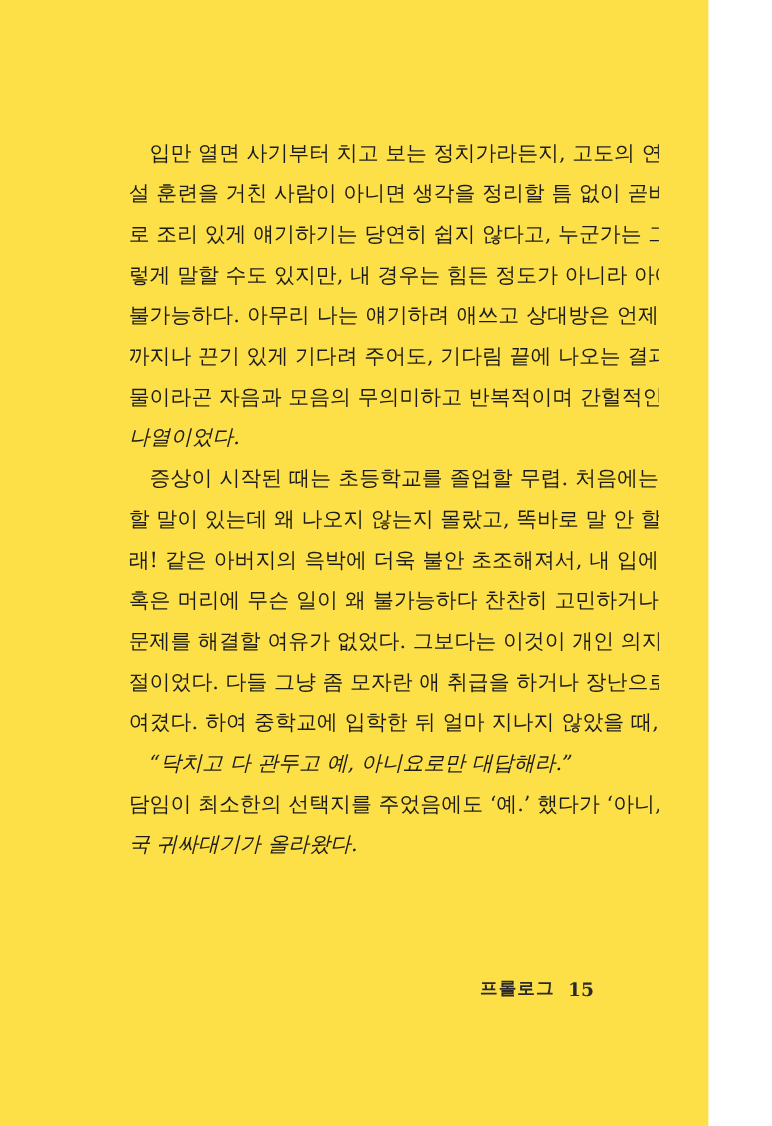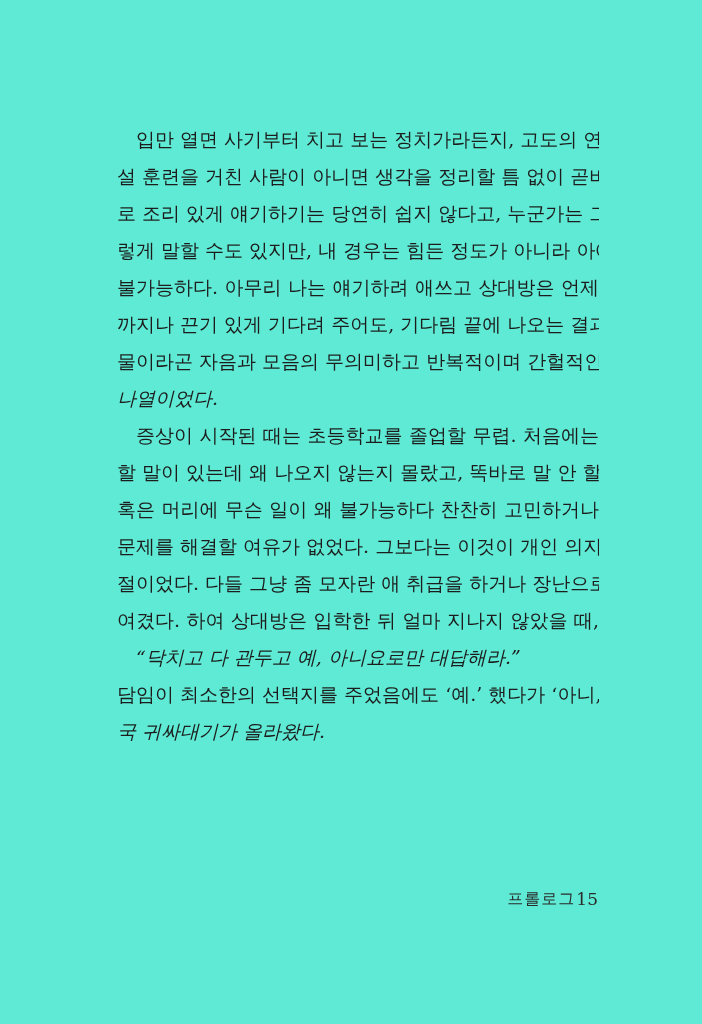--- a/index.html
+++ b/index.html
@@ -8,23 +8,23 @@
   }
   body {
     width: 702px;
     height: 1024px;
     background: #ffffff;
     overflow: hidden;
     position: relative;
   }
   .page {
     position: relative;
-    width: 702px;
+    width: 644px;
     height: 1024px;
-    background: #5eead4;
+    background: #fde047;
     font-family: "DejaVu Serif", "Liberation Serif", serif;
   }
   .text-block {
     position: absolute;
     left: 117px;
     top: 121px;
     width: 482px;
   }
   .line {
     width: 482px;
@@ -45,23 +45,24 @@
   .line.end {
     text-align: right;
     text-align-last: left;
     font-style: italic;
   }
   .footer {
     position: absolute;
     top: 889px;
     right: 104px;
     display: flex;
-    align-items: flex-start;
-    gap: 1px;
+    align-items: center;
+    gap: 12px;
     color: #2a2a2a;
+    font-weight: bold;
   }
   .footer .chapter {
     font-size: 16px;
     letter-spacing: 1px;
   }
   .footer .pagenum {
     font-size: 17px;
   }
 </style>
 </head>
@@ -73,24 +74,25 @@
     <p class="line indent">입만 열면 사기부터 치고 보는 정치가라든지, 고도의 연</p>
     <p class="line">설 훈련을 거친 사람이 아니면 생각을 정리할 틈 없이 곧바</p>
     <p class="line">로 조리 있게 얘기하기는 당연히 쉽지 않다고, 누군가는 그</p>
     <p class="line">렇게 말할 수도 있지만, 내 경우는 힘든 정도가 아니라 아예</p>
     <p class="line">불가능하다. 아무리 나는 얘기하려 애쓰고 상대방은 언제</p>
     <p class="line">까지나 끈기 있게 기다려 주어도, 기다림 끝에 나오는 결과</p>
     <p class="line">물이라곤 자음과 모음의 무의미하고 반복적이며 간헐적인</p>
     <p class="line end">나열이었다.</p>
     <p class="line indent">증상이 시작된 때는 초등학교를 졸업할 무렵. 처음에는</p>
     <p class="line">할 말이 있는데 왜 나오지 않는지 몰랐고, 똑바로 말 안 할</p>
+    <p class="line">래! 같은 아버지의 윽박에 더욱 불안 초조해져서, 내 입에</p>
     <p class="line">혹은 머리에 무슨 일이 왜 불가능하다 찬찬히 고민하거나</p>
     <p class="line">문제를 해결할 여유가 없었다. 그보다는 이것이 개인 의지</p>
     <p class="line">절이었다. 다들 그냥 좀 모자란 애 취급을 하거나 장난으로</p>
-    <p class="line">여겼다. 하여 상대방은 입학한 뒤 얼마 지나지 않았을 때,</p>
+    <p class="line">여겼다. 하여 중학교에 입학한 뒤 얼마 지나지 않았을 때,</p>
     <p class="line indent end">“닥치고 다 관두고 예, 아니요로만 대답해라.”</p>
     <p class="line">담임이 최소한의 선택지를 주었음에도 ‘예.’ 했다가 ‘아니,</p>
     <p class="line end">국 귀싸대기가 올라왔다.</p>
   </main>
 
   <footer class="footer">
     <span class="chapter">프롤로그</span>
     <span class="pagenum">15</span>
   </footer>
 

